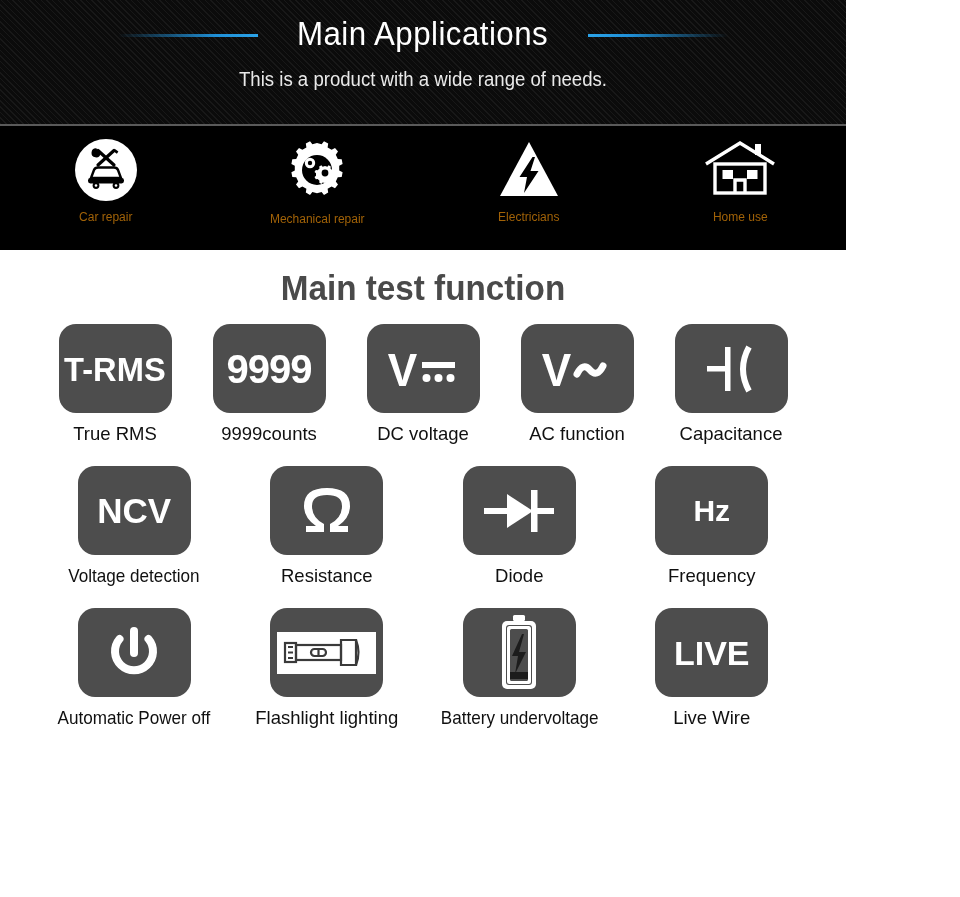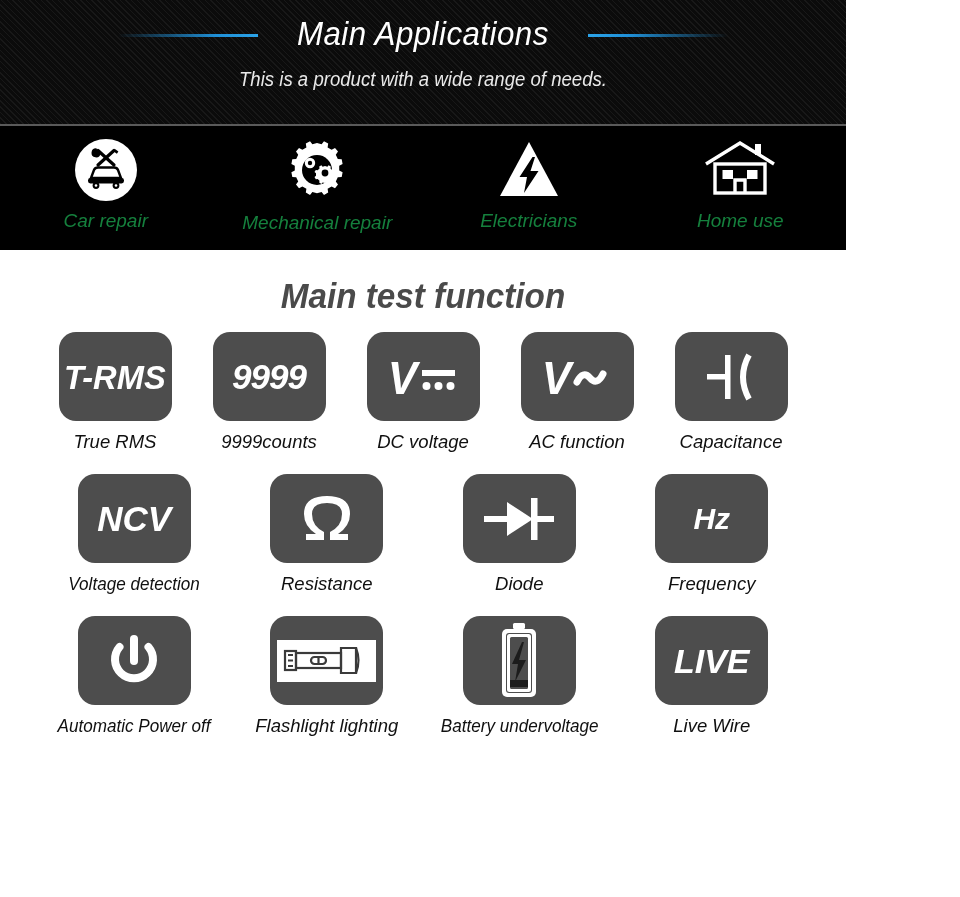--- a/index.html
+++ b/index.html
@@ -2,21 +2,21 @@
 <html><head>
 <meta charset="utf-8">
 <style>
   html,body{margin:0;padding:0;}
   body{
     width:960px;height:897px;
     background:#ffffff;
     font-family:"Liberation Sans", sans-serif;
     overflow:hidden;
   }
-  .page{position:relative;width:846px;height:897px;font-style:italic;}
+  .page{position:relative;width:846px;height:897px;}
 
   
   .header{
     position:relative;
     height:124px;
     background-color:#0b0b0b;
     background-image:
       repeating-linear-gradient(45deg,
         rgba(255,255,255,0.055) 0px,
         rgba(255,255,255,0.055) 1px,
@@ -75,34 +75,33 @@
     flex:1 1 0;
     display:flex;
     flex-direction:column;
     align-items:center;
   }
   .app-icon{
     height:68px;
     display:flex;align-items:center;justify-content:center;
   }
   .app-label{
-    color:#15803d;
-    font-size:19px;
+    color:#a16207;
+    font-size:12px;
     margin-top:6px;
     white-space:nowrap;
     font-family:"Liberation Sans",sans-serif;
   }
   .app-1 .app-label{margin-top:8px;}
   .app-3 .app-label{}
 
   
   .functions{
     background:#ffffff;
     padding-top:18px;
-    margin-top:8px;
   }
   .section-title{
     text-align:center;
     color:#4a4a4a;
     font-size:35px;
     font-weight:bold;
     font-family:"Liberation Sans Narrow","Liberation Sans",sans-serif;
     transform:scaleX(0.95);
     letter-spacing:0px;
     margin-bottom:16px;
@@ -132,21 +131,21 @@
     overflow:hidden;
   }
   .tile-text{
     color:#ffffff;
     font-weight:bold;
     font-family:"Liberation Sans Narrow","Liberation Sans",sans-serif;
     line-height:1;
     white-space:nowrap;
   }
   .t-rms{font-size:34px;transform:scaleX(0.96);}
-  .t-9999{font-size:35px;letter-spacing:-1px;}
+  .t-9999{font-size:40px;letter-spacing:-1px;}
   .t-ncv{font-size:35px;}
   .t-hz{font-size:30px;}
   .t-auto{font-size:35px;letter-spacing:-1px;}
   .t-live{font-size:34px;letter-spacing:0px;}
 
   .cell-label{
     margin-top:10px;
     color:#101010;
     font-size:18.5px;
     white-space:nowrap;

